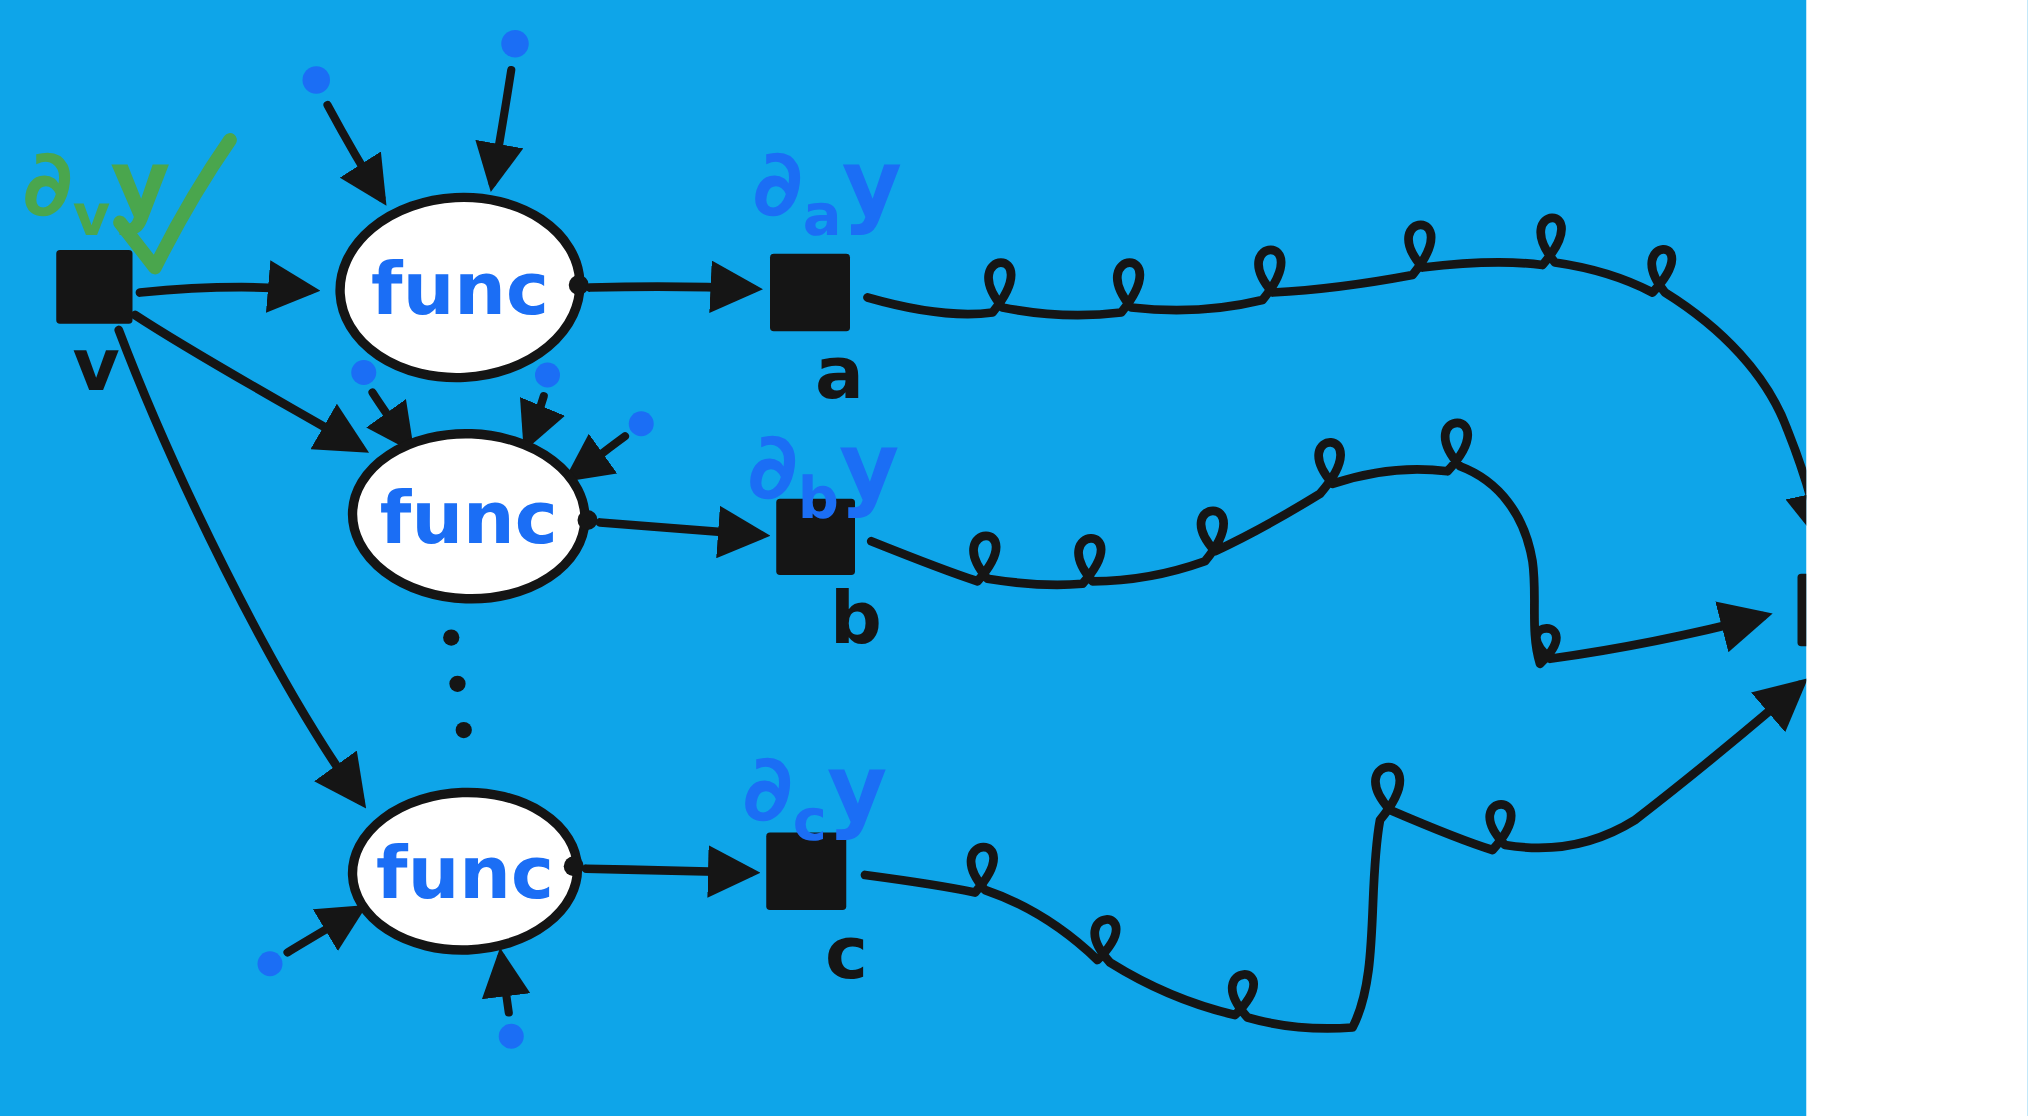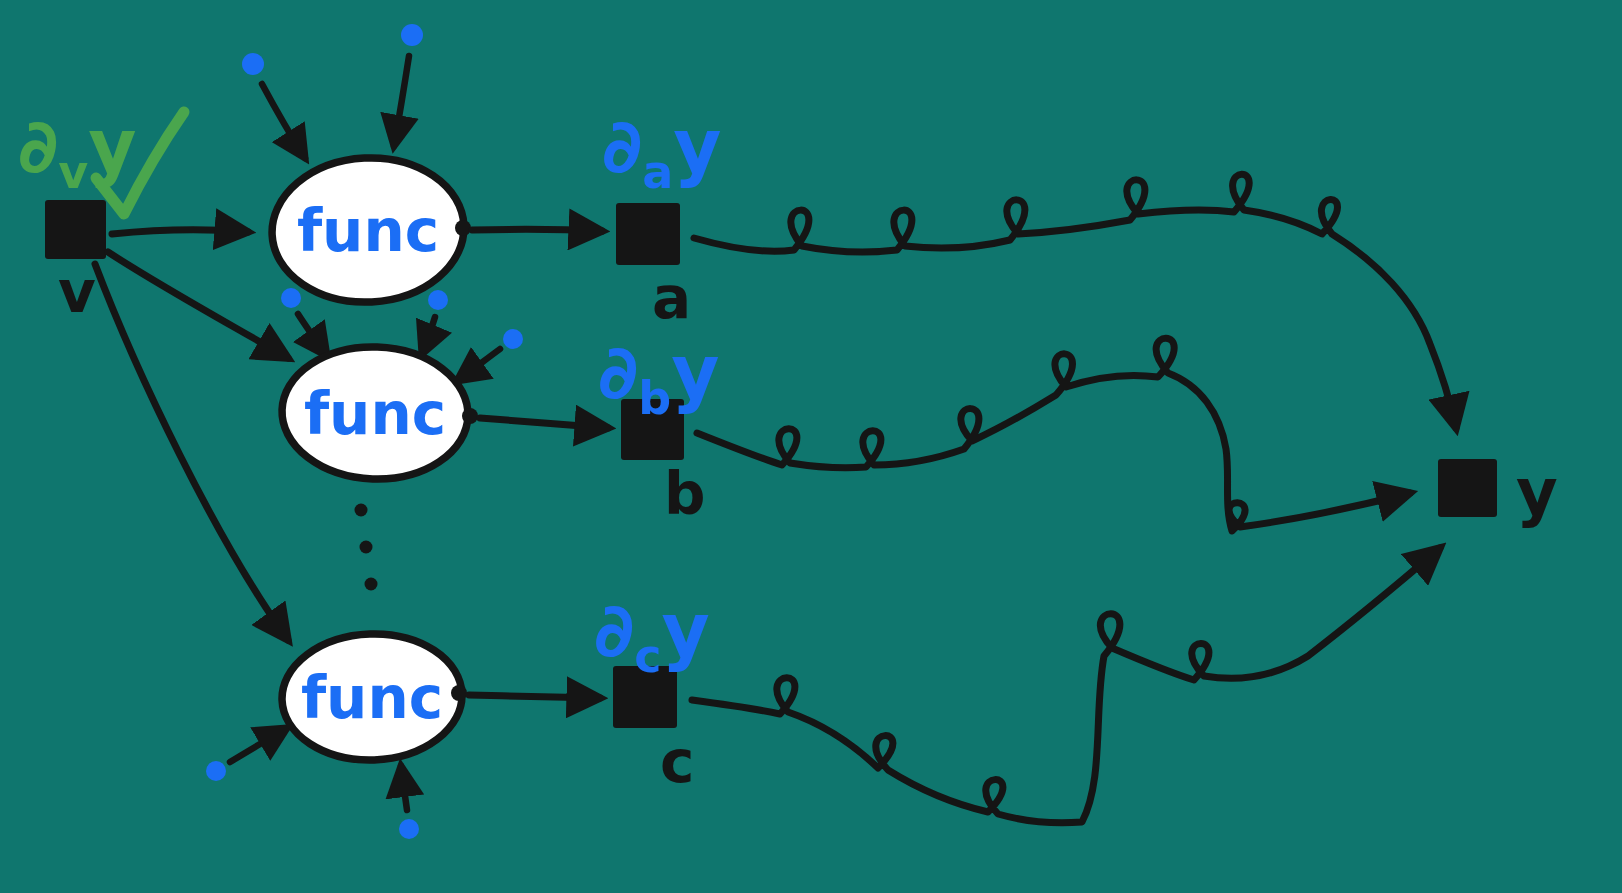--- a/index.html
+++ b/index.html
@@ -1,19 +1,19 @@
 <!DOCTYPE html>
 <html><head>
 <meta charset="utf-8">
 <style>
   html,body{margin:0;padding:0;background:#ffffff;}
   .canvas{
     position:relative;
-    width:1622px;height:893px;
-    background:#0f766e;
+    width:1445px;height:893px;
+    background:#0ea5e9;
     font-family:"DejaVu Sans",sans-serif;
     overflow:hidden;
   }
   svg{display:block;}
   svg text{font-family:"DejaVu Sans",sans-serif;font-weight:700;}
   .stroke{fill:none;stroke:#151515;stroke-width:7;stroke-linecap:round;stroke-linejoin:round;}
   .stroke-thin{fill:none;stroke:#151515;stroke-width:6.5;stroke-linecap:round;stroke-linejoin:round;}
   .ellipse{fill:#ffffff;stroke:#151515;stroke-width:7.5;}
   .sq{fill:#151515;}
   .blue-dot{fill:#1b6ef5;}

